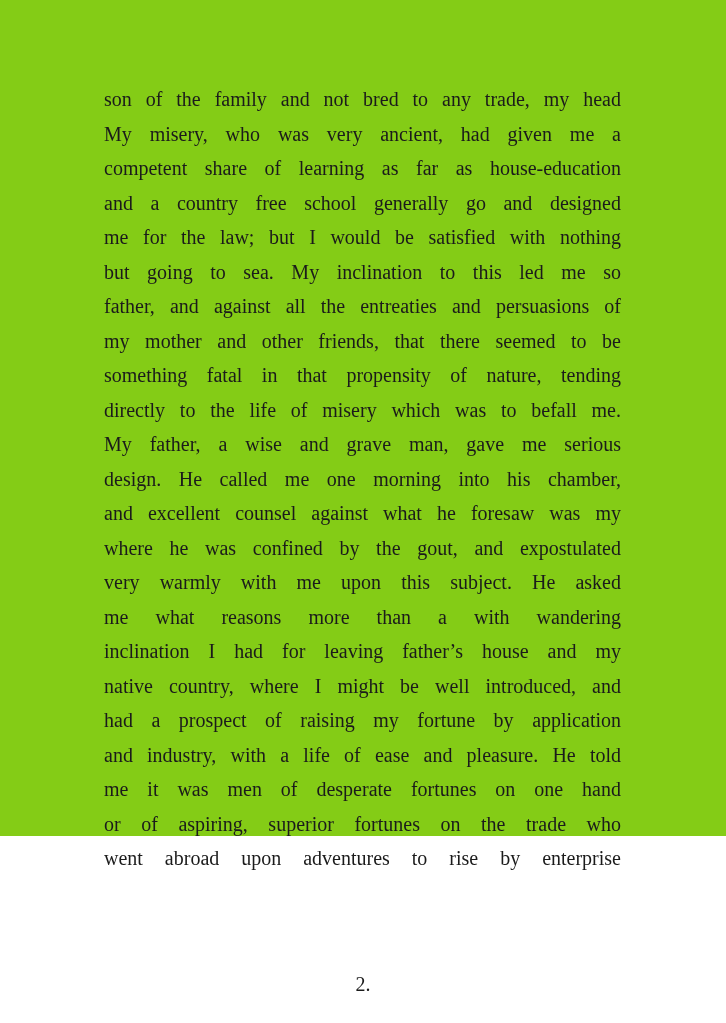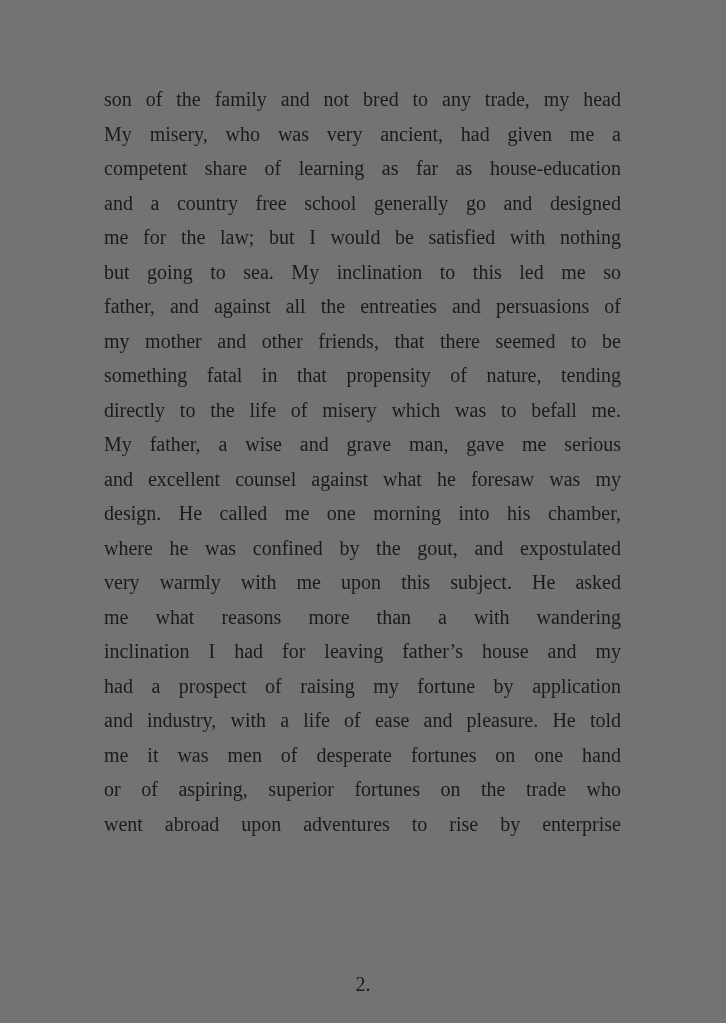--- a/index.html
+++ b/index.html
@@ -8,22 +8,22 @@
   }
   body {
     width: 726px;
     height: 1023px;
     background: #ffffff;
     overflow: hidden;
   }
   .book-page {
     position: relative;
     width: 726px;
-    height: 1023px;
-    background: #737373;
+    height: 836px;
+    background: #84cc16;
     font-family: "Liberation Serif", "DejaVu Serif", serif;
     color: #1b1b1b;
   }
   .text-block {
     position: absolute;
     top: 82px;
     left: 104px;
     width: 517px;
   }
   .text-line {
@@ -54,26 +54,27 @@
     <div class="text-line">My misery, who was very ancient, had given me a</div>
     <div class="text-line">competent share of learning as far as house-education</div>
     <div class="text-line">and a country free school generally go and designed</div>
     <div class="text-line">me for the law; but I would be satisfied with nothing</div>
     <div class="text-line">but going to sea. My inclination to this led me so</div>
     <div class="text-line">father, and against all the entreaties and persuasions of</div>
     <div class="text-line">my mother and other friends, that there seemed to be</div>
     <div class="text-line">something fatal in that propensity of nature, tending</div>
     <div class="text-line">directly to the life of misery which was to befall me.</div>
     <div class="text-line">My father, a wise and grave man, gave me serious</div>
+    <div class="text-line">design. He called me one morning into his chamber,</div>
     <div class="text-line">and excellent counsel against what he foresaw was my</div>
-    <div class="text-line">design. He called me one morning into his chamber,</div>
     <div class="text-line">where he was confined by the gout, and expostulated</div>
     <div class="text-line">very warmly with me upon this subject. He asked</div>
     <div class="text-line">me what reasons more than a with wandering</div>
     <div class="text-line">inclination I had for leaving father’s house and my</div>
+    <div class="text-line">native country, where I might be well introduced, and</div>
     <div class="text-line">had a prospect of raising my fortune by application</div>
     <div class="text-line">and industry, with a life of ease and pleasure. He told</div>
     <div class="text-line">me it was men of desperate fortunes on one hand</div>
     <div class="text-line">or of aspiring, superior fortunes on the trade who</div>
     <div class="text-line">went abroad upon adventures to rise by enterprise</div>
   </div>
   <div class="page-number">2.</div>
 </div>
 
 </body></html>

